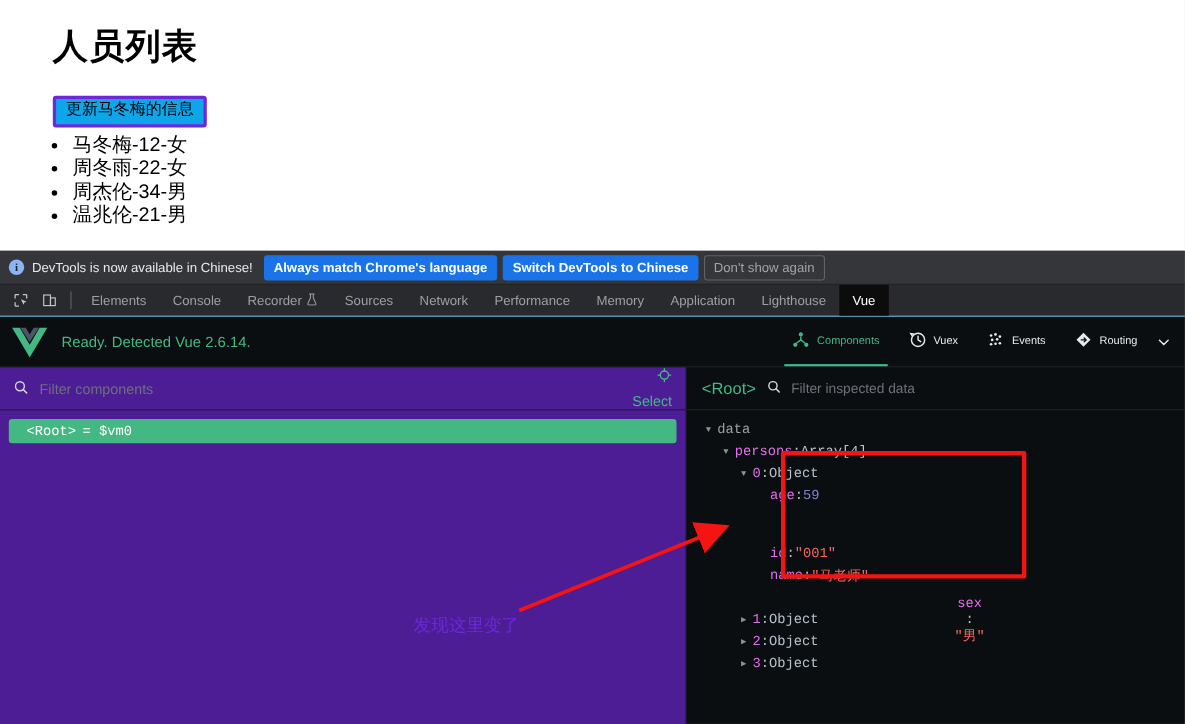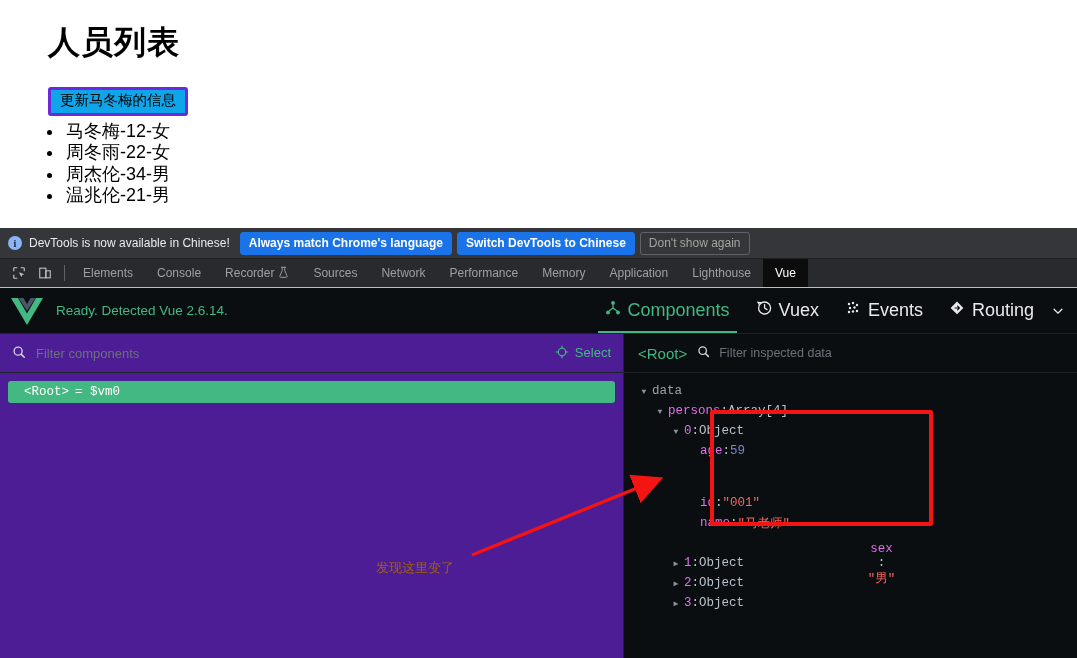--- a/index.html
+++ b/index.html
@@ -116,21 +116,21 @@
     height: 46px; background: #0b0e11;
     display: flex; align-items: center;
     border-bottom: 1px solid #1c2228;
     flex: none;
   }
   .vue-logo { width: 34px; height: 30px; margin: 0 12px 0 10px; flex: none; }
   .vue-ready { color: #42b883; font-size: 13.5px; }
   .vue-nav { margin-left: auto; display: flex; align-items: stretch; height: 100%; }
   .vue-nav-item {
     display: flex; align-items: center; gap: 7px;
-    padding: 0 13px; color: #e8eaed; font-size: 18px;
+    padding: 0 13px; color: #e8eaed; font-size: 10px;
     cursor: pointer; position: relative; white-space: nowrap;
   }
   .vue-nav-item.active { color: #42b883; }
   .vue-nav-item.active::after {
     content: ""; position: absolute; left: 6px; right: 6px; bottom: 0;
     height: 2px; background: #42b883;
   }
   .vue-nav-chevron {
     display: flex; align-items: center; padding: 0 12px 0 4px;
     color: #e8eaed; cursor: pointer;
@@ -150,22 +150,22 @@
     padding: 0 12px; border-bottom: 1px solid #1c2228; flex: none;
   }
   .filter-input {
     background: transparent; border: none; outline: none;
     color: #e8eaed; font-size: 13px; flex: 1;
     font-family: "Liberation Sans", sans-serif;
     margin-left: 10px;
   }
   .filter-input::placeholder { color: #6b7279; }
   .select-btn {
-    display: flex; align-items: flex-start; gap: 6px;
-    color: #42b883; font-size: 13px; cursor: pointer; white-space: nowrap;
+    display: flex; align-items: flex-end; gap: 6px;
+    color: #42b883; font-size: 13px; cursor: pointer; white-space: nowrap; flex-direction: column;
   }
 
   .tree-area { flex: 1; padding-top: 8px; overflow: hidden; }
   .tree-row-sel {
     height: 22px; margin: 0 8px; border-radius: 3px;
     background: #44b883; color: #ffffff;
     display: flex; align-items: center; padding-left: 16px;
     font-family: "Liberation Mono", monospace; font-size: 12.5px;
     cursor: pointer;
   }
@@ -206,21 +206,21 @@
   .v-str   { color: #f4675c; }
   .punc    { color: #b8c2cc; }
 
   
   .anno-box {
     position: absolute; border: 4px solid #f41414;
     pointer-events: none; border-radius: 2px;
   }
   .anno-svg { position: absolute; left: 0; top: 0; pointer-events: none; }
   .anno-text {
-    position: absolute; color: #a16207; font-size: 13px;
+    position: absolute; color: #6d28d9; font-size: 16px;
     font-family: "Liberation Sans", sans-serif; white-space: nowrap;
   }
 </style>
 </head>
 <body>
 
 <div class="page">
   <h1 class="page-title">人员列表</h1>
   <button class="update-btn">更新马冬梅的信息</button>
   <ul class="person-list">

